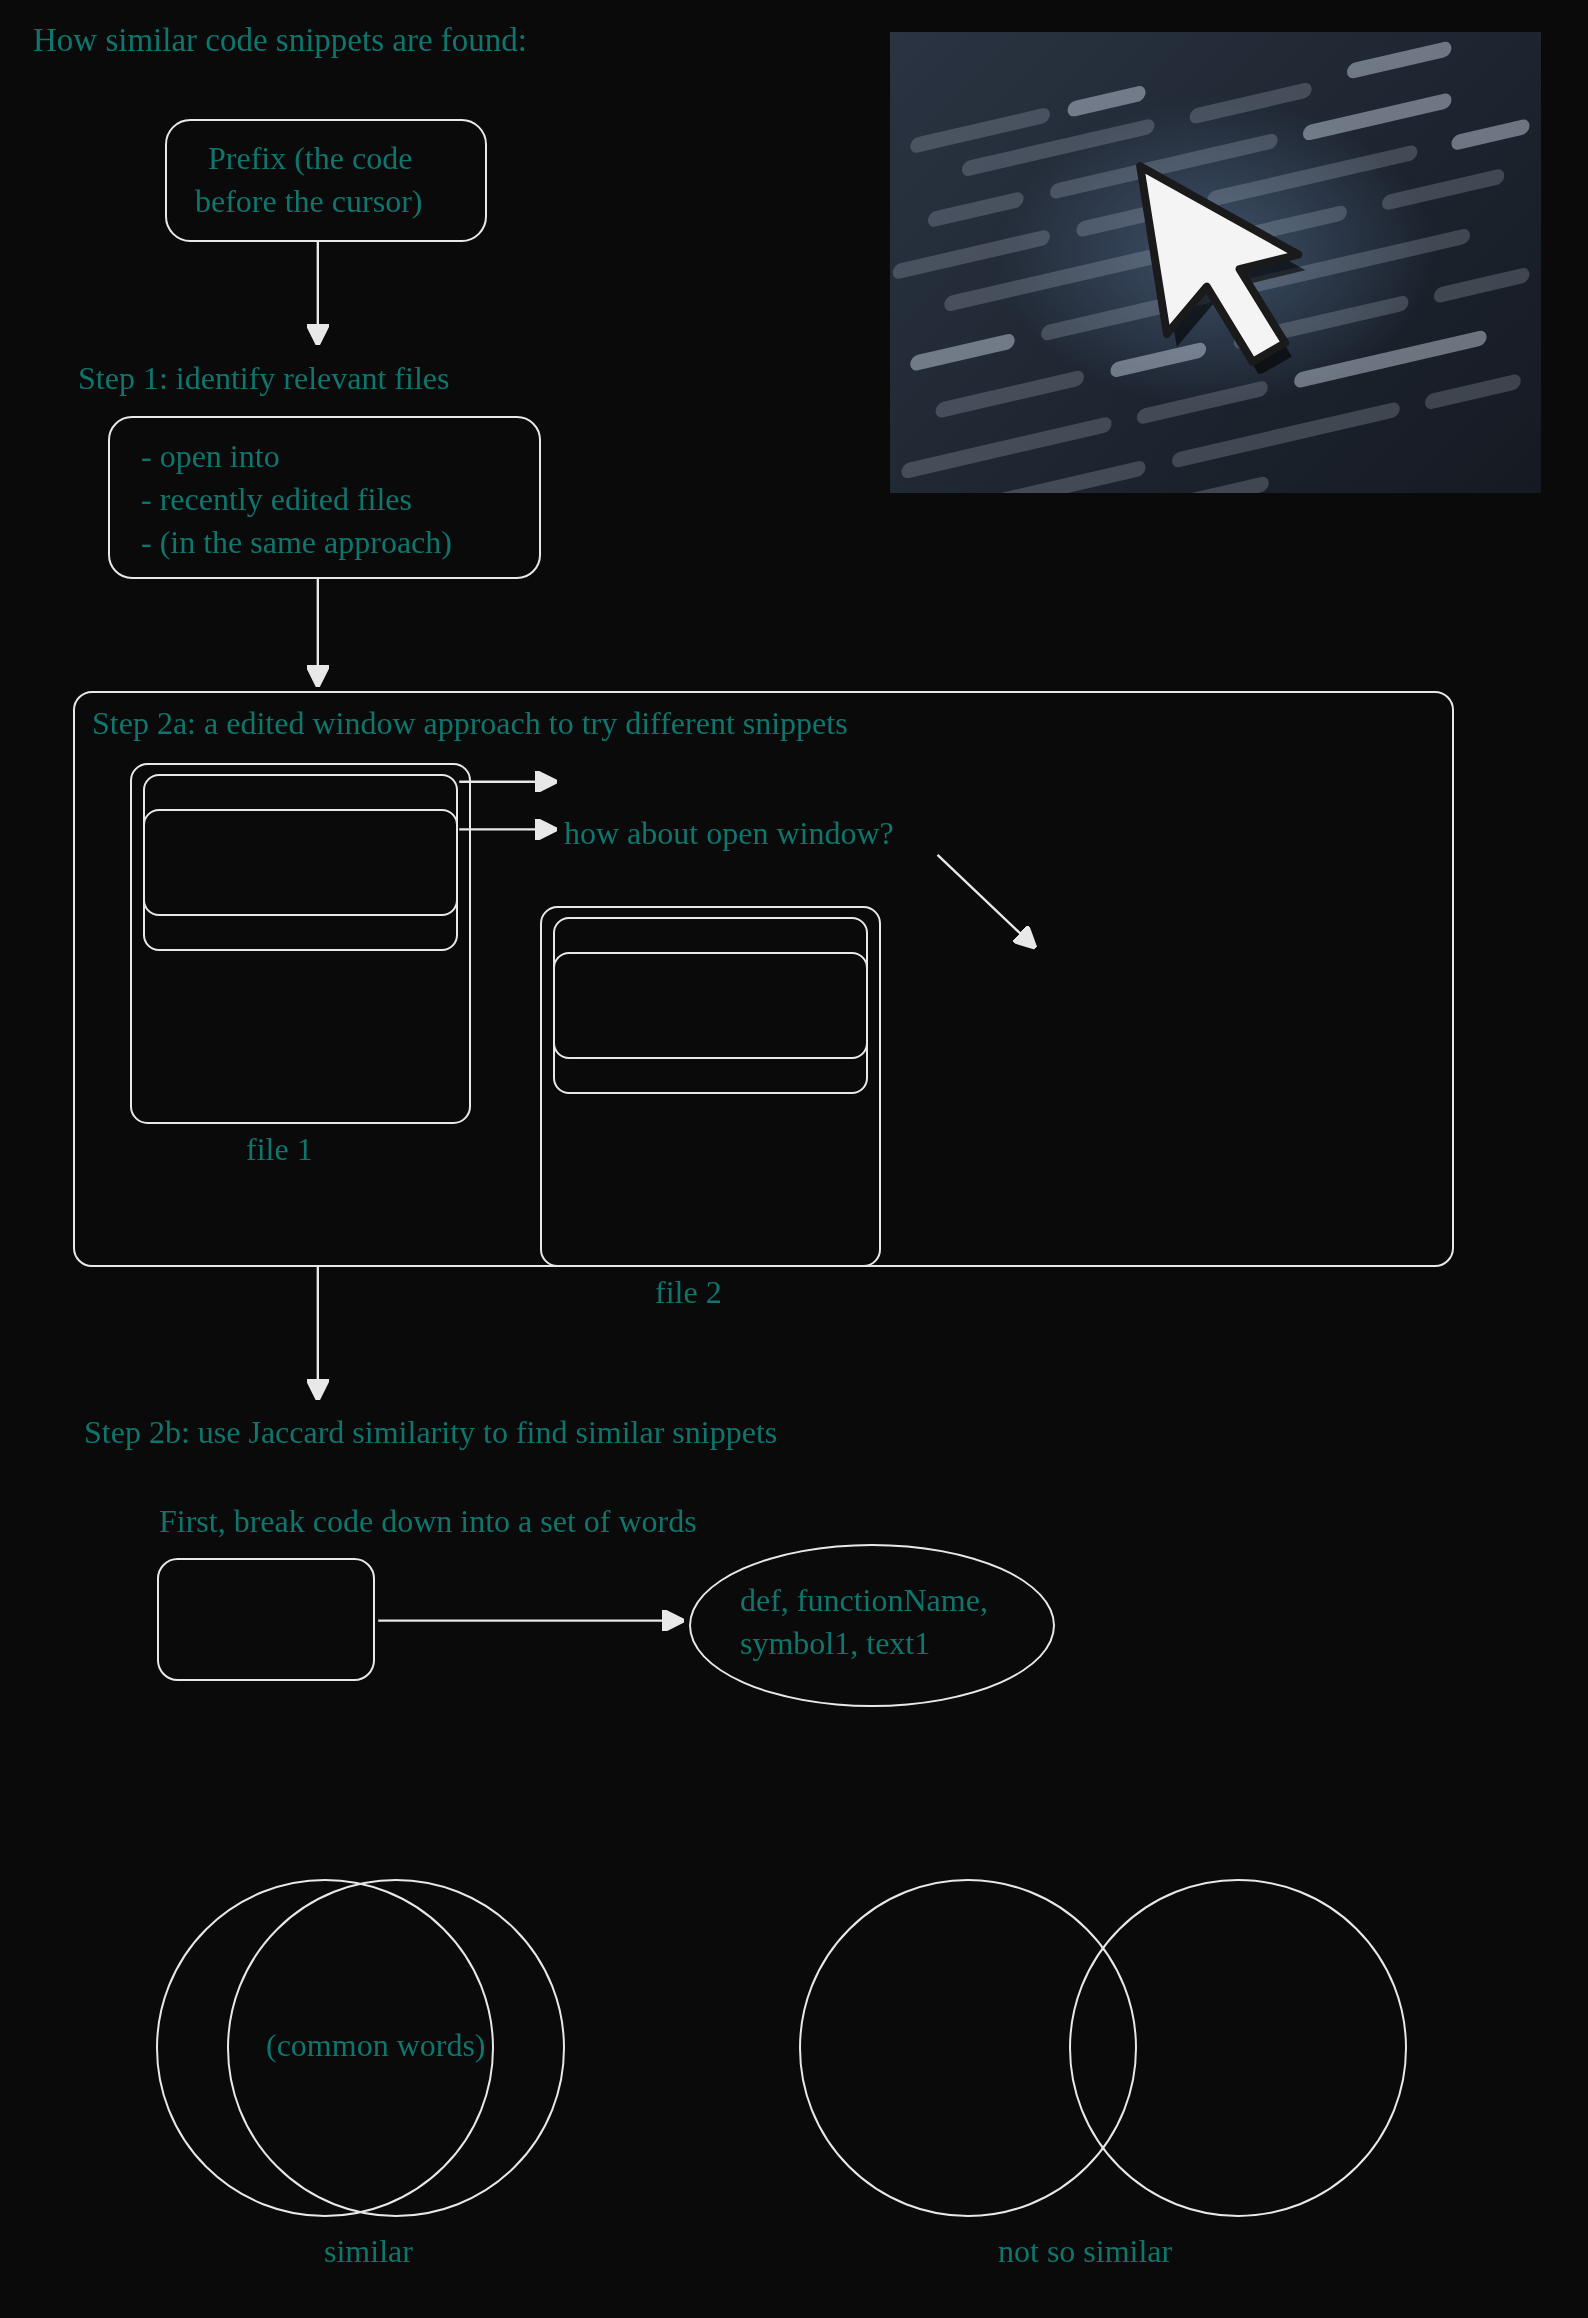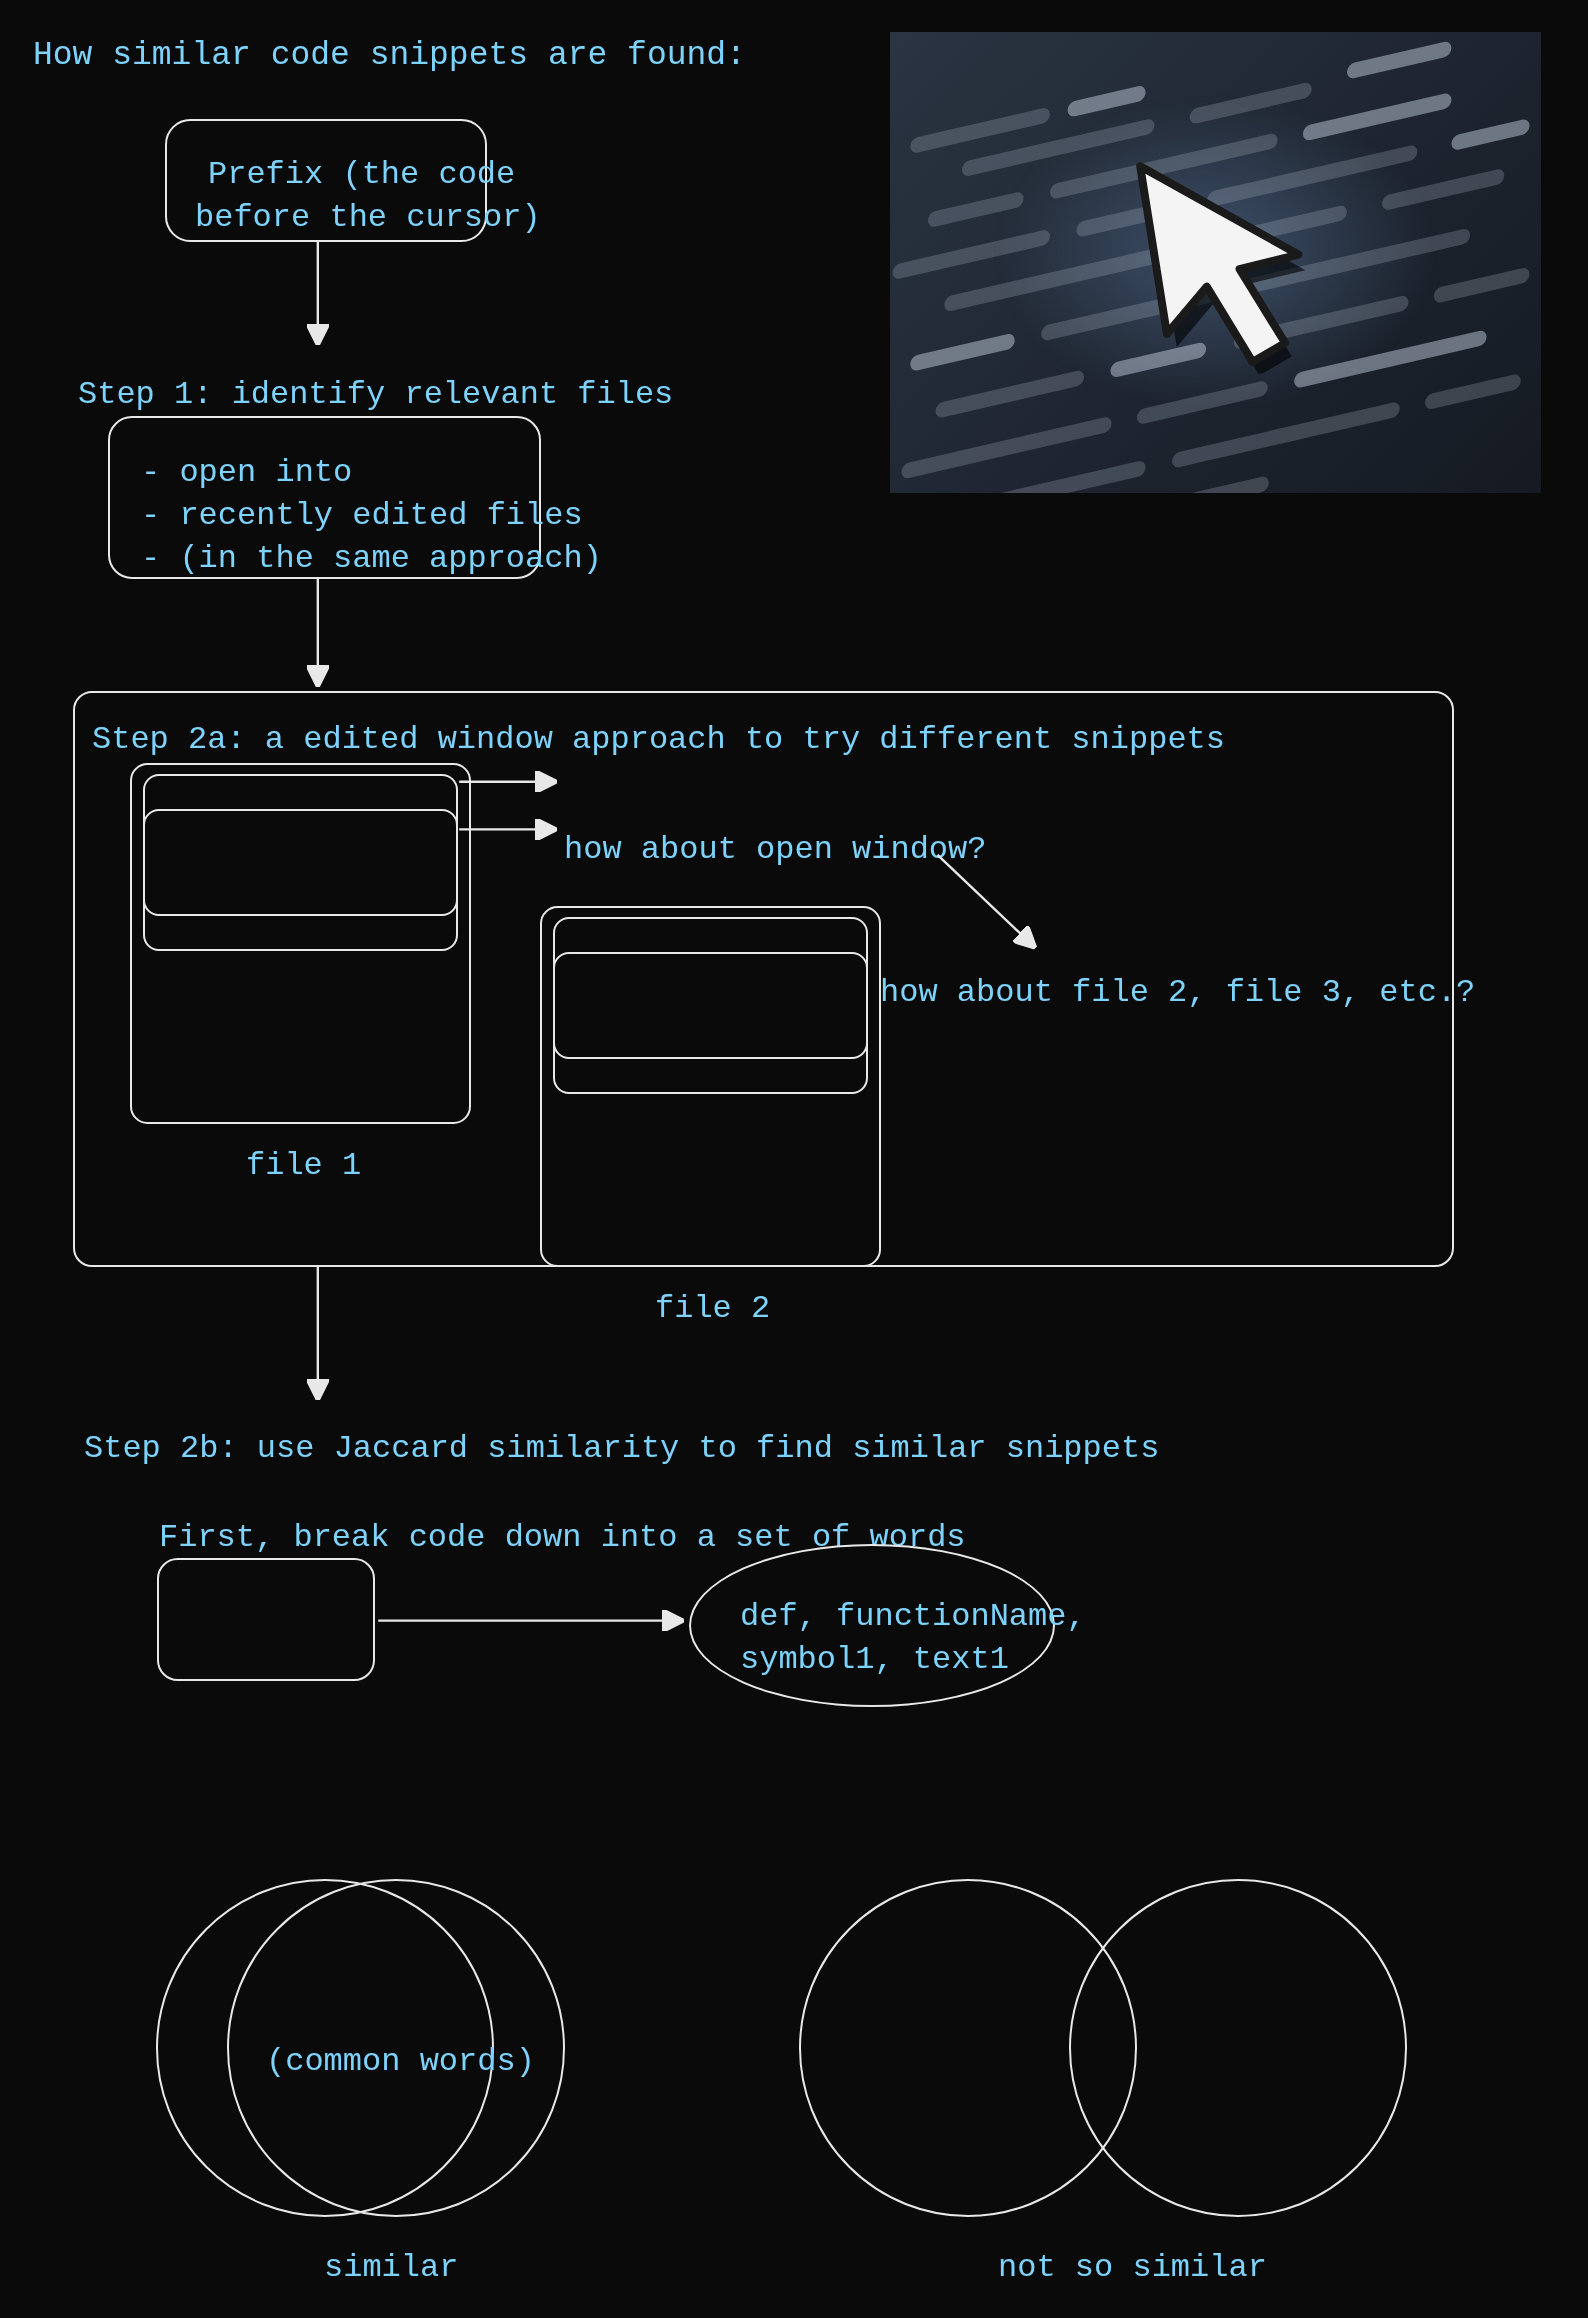--- a/index.html
+++ b/index.html
@@ -10,26 +10,25 @@
     height: 2319px;
     overflow: hidden;
   }
   .canvas {
     position: relative;
     width: 1589px;
     height: 2319px;
   }
   .txt {
     position: absolute;
-    color: #7dd3fc;
-    font-family: Liberation Mono, monospace;
+    color: #0f766e;
+    font-family: Liberation Serif, serif;
     font-size: 32px;
     line-height: 1.35;
     white-space: pre;
-    margin-top: 16px;
   }
   .box {
     position: absolute;
     border: 2.4px solid #e8e8e8;
     border-radius: 22px;
     background: transparent;
   }
   .circle {
     position: absolute;
     border: 2.4px solid #e8e8e8;
@@ -151,21 +150,20 @@
   <div class="box" style="left:143px; top:774px; width:311px; height:138px; border-radius:16px;"></div>
   <div class="box" style="left:143px; top:809px; width:311px; height:138px; border-radius:16px;"></div>
   <div class="txt" style="left:246px; top:1128px;">file 1</div>
 
   <div class="box" style="left:540px; top:906px; width:337px; height:357px; border-radius:17.5px;"></div>
   <div class="box" style="left:553px; top:917px; width:311px; height:138px; border-radius:16px;"></div>
   <div class="box" style="left:553px; top:952px; width:311px; height:138px; border-radius:16px;"></div>
   <div class="txt" style="left:655px; top:1271px;">file 2</div>
 
   <div class="txt" style="left:564px; top:812px;">how about open window?</div>
-  <div class="txt" style="left:880px; top:955px;">how about file 2, file 3, etc.?</div>
 
   <div class="txt" style="left:84px; top:1411px;">Step 2b: use Jaccard similarity to find similar snippets</div>
   <div class="txt" style="left:159px; top:1500px;">First, break code down into a set of words</div>
 
   <div class="box" style="left:157px; top:1558px; width:214px; height:119px; border-radius:20.7px;"></div>
 
   <div class="circle" style="left:689px; top:1544px; width:362px; height:159px; border-radius:50%/50%;"></div>
   <div class="txt" style="left:740px; top:1579px;">def, functionName,</div>
   <div class="txt" style="left:740px; top:1622px;">symbol1, text1</div>
 

